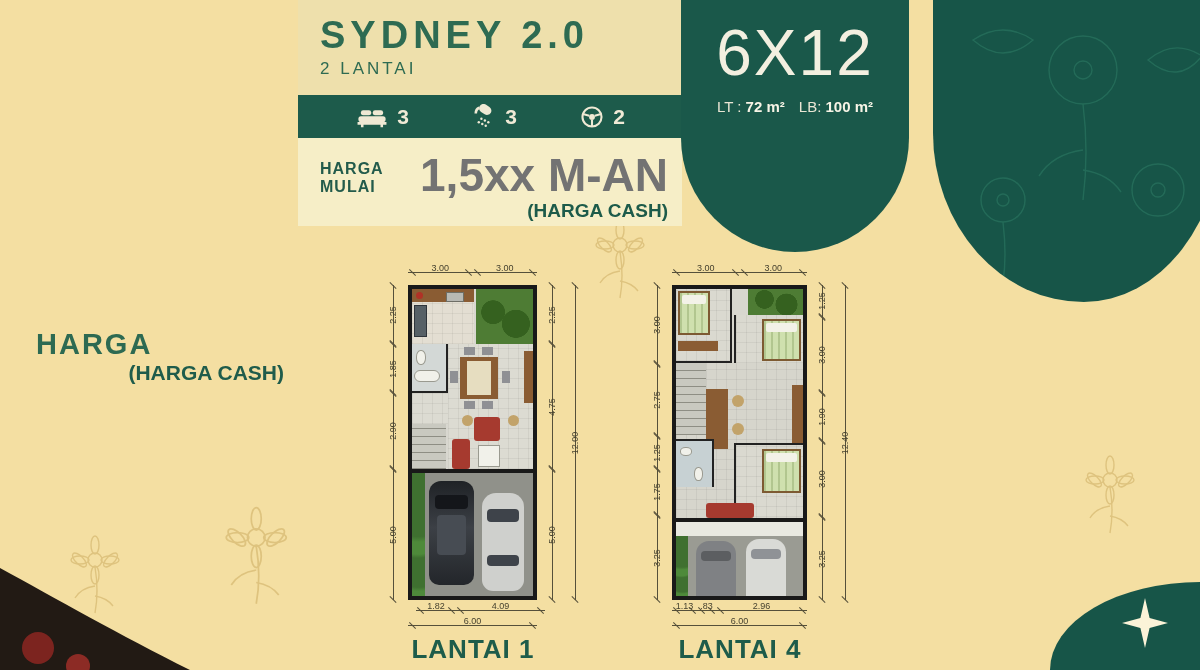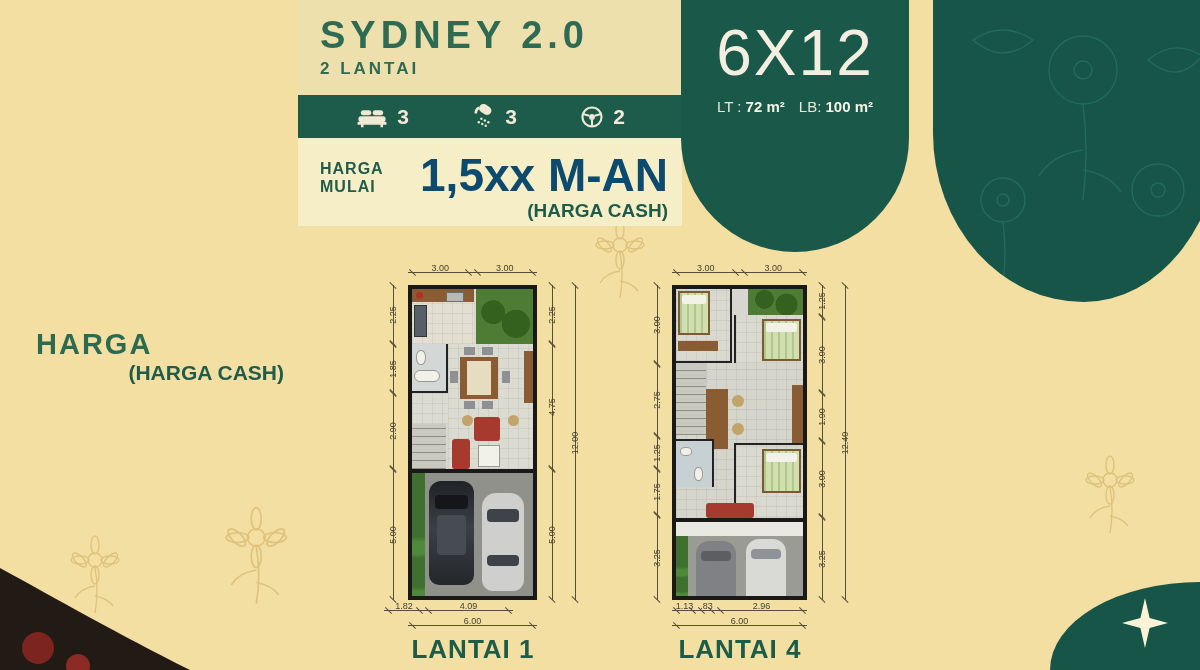--- a/index.html
+++ b/index.html
@@ -15,32 +15,32 @@
   .corner-br{right:0;bottom:0;width:150px;height:88px;background:#175548;border-top-left-radius:100% 100%;z-index:1;}
   .sparkle{left:1122px;top:598px;width:46px;height:50px;background:#fbf3d8;z-index:2;
     clip-path:polygon(50% 0,60% 40%,100% 50%,60% 60%,50% 100%,40% 60%,0 50%,40% 40%);}
   .blob-right{left:933px;top:0;width:290px;height:302px;background:#175548;z-index:2;
     border-radius:0 0 48% 52% / 0 0 60% 56%;overflow:hidden;}
 
   
   .panel-header{left:298px;top:0;width:384px;height:95px;background:#eee0ac;z-index:3;
     display:flex;flex-direction:column;justify-content:center;padding-left:22px;box-sizing:border-box;}
   .title{font-size:38px;font-weight:700;letter-spacing:5px;color:#2e6b52;line-height:1.05;}
-  .subtitle{font-size:17px;font-weight:700;letter-spacing:3px;color:#2e6b52;margin-top:4px;}
+  .subtitle{font-size:17px;font-weight:400;letter-spacing:3px;color:#2e6b52;margin-top:4px;}
 
   .feature-bar{left:298px;top:95px;width:384px;height:43px;background:#1d5b4b;z-index:3;
     display:flex;align-items:center;justify-content:space-around;padding:0 26px;box-sizing:border-box;}
   .feature{display:flex;align-items:center;gap:8px;}
   .feature .num{color:#f0ead6;font-size:21px;font-weight:600;}
 
   .panel-price{left:298px;top:138px;width:384px;height:88px;background:#f6eec7;z-index:3;
     display:flex;align-items:flex-start;padding:14px 14px 0 22px;box-sizing:border-box;}
   .pt-label{font-size:16px;font-weight:700;color:#235b4b;line-height:1.15;letter-spacing:1px;margin-top:8px;}
   .pt-main{margin-left:14px;text-align:right;flex:1;}
-  .pt-value{font-size:46px;font-weight:800;color:#0c4a6e;letter-spacing:0;line-height:1;white-space:nowrap;}
+  .pt-value{font-size:46px;font-weight:800;color:#737373;letter-spacing:0;line-height:1;white-space:nowrap;}
   .pt-note{font-size:19px;font-weight:800;color:#1d5b4a;margin-top:2px;}
 
   
   .badge{left:681px;top:0;width:228px;height:252px;background:#1a584a;z-index:3;
     border-radius:0 0 114px 114px;display:flex;flex-direction:column;align-items:center;box-sizing:border-box;padding-top:18px;}
   .badge .dim{font-size:64px;font-weight:300;color:#f3efe0;letter-spacing:2px;line-height:1.1;}
   .badge .sizes{margin-top:10px;font-size:15px;color:#eae6d4;display:flex;gap:14px;white-space:nowrap;}
   .badge .sizes b{font-weight:800;color:#f7f4e6;}
 
   
@@ -294,21 +294,21 @@
     <div class="abs" style="left:17px;top:192px;width:45px;height:104px;background:linear-gradient(#1f2226,#3c4046 45%,#23262a);border-radius:12px 12px 10px 10px;">
       <div class="abs" style="left:6px;top:14px;width:33px;height:14px;background:#14161a;border-radius:4px;"></div>
       <div class="abs" style="left:8px;top:34px;width:29px;height:40px;background:#474c53;border-radius:4px;"></div>
     </div>
     <div class="abs" style="left:70px;top:204px;width:42px;height:98px;background:#cfd0cd;border-radius:14px 14px 11px 11px;">
       <div class="abs" style="left:5px;top:16px;width:32px;height:13px;background:#3e434a;border-radius:4px;"></div>
       <div class="abs" style="left:5px;top:62px;width:32px;height:11px;background:#3e434a;border-radius:4px;"></div>
     </div>
   </div>
 
-  <div class="abs rail rail-h" style="left:384px;top:604px;width:129px;">
+  <div class="abs rail rail-h" style="left:416px;top:604px;width:129px;">
     <span class="line"></span>
     <span class="seg" style="width:40px">
         <i>1.82</i>
       </span>
     <span class="seg" style="width:89px">
         <i>4.09</i>
       </span>
   </div>
   <div class="abs rail rail-h" style="left:408px;top:619px;width:129px;">
     <span class="line"></span>

